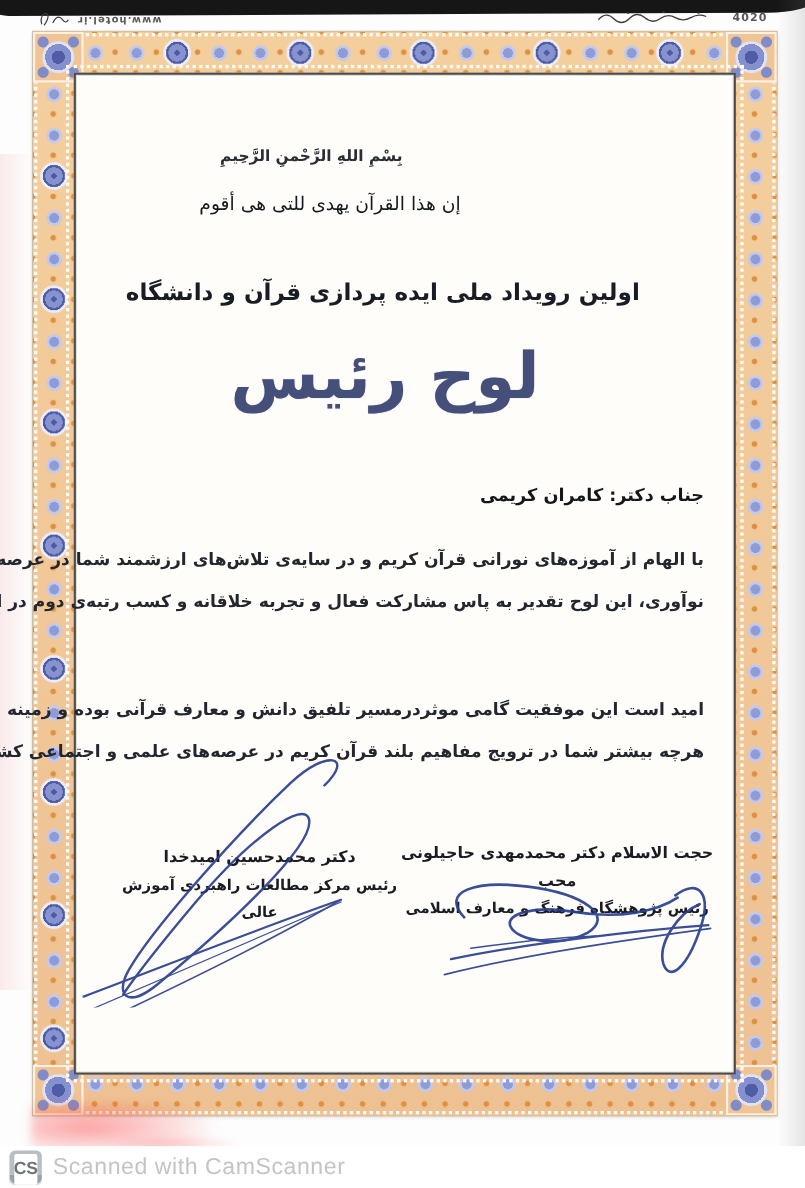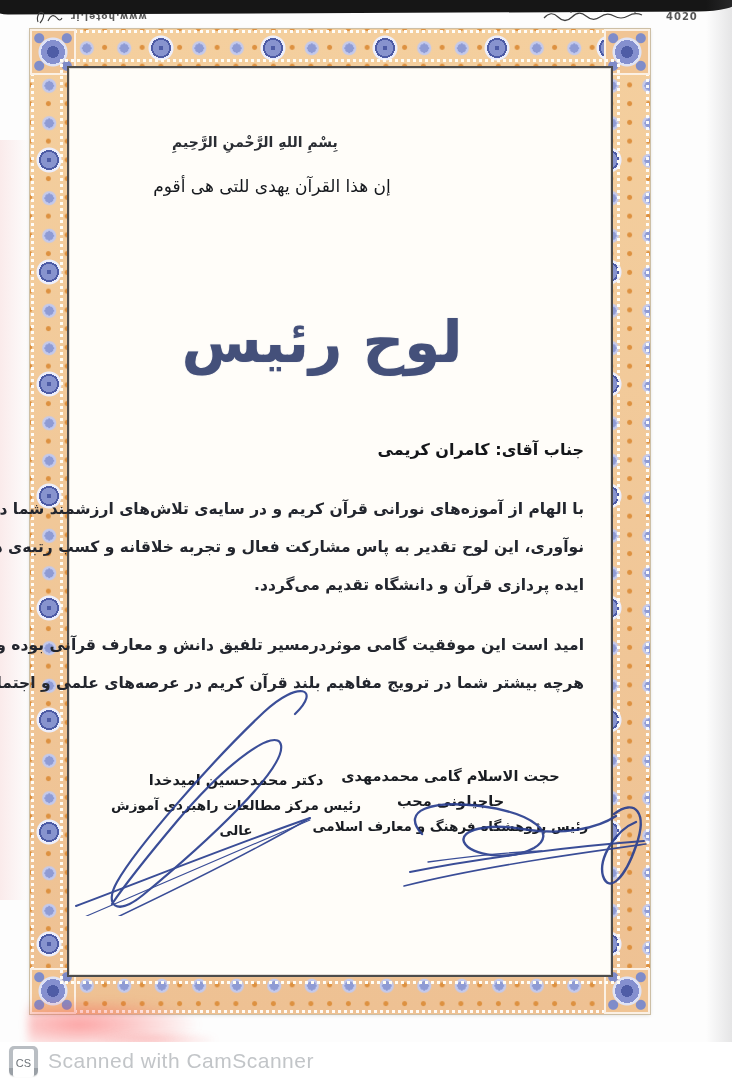--- a/index.html
+++ b/index.html
@@ -21,21 +21,21 @@
   .edge-tint-left{
     position:absolute;left:0;top:140px;width:30px;height:760px;
     background:linear-gradient(to right,rgba(240,170,170,.22),rgba(240,170,170,0));
   }
   
   .annot{position:absolute;display:flex;align-items:center;gap:6px;color:#3a3a3a;}
   .annot-text{font-size:10px;font-weight:700;letter-spacing:1px;opacity:.85;filter:blur(.3px);}
   .upside{display:inline-block;transform:rotate(180deg);font-size:9px;}
   
   .frame{
-    position:absolute;left:30px;top:29px;width:620px;height:985px;
+    position:absolute;left:30px;top:29px;width:676px;height:985px;
     background-color:#f2c997;
     background-image:
       radial-gradient(circle,#4d5ba5 0 2.5px,#8793ce 2.5px 8px,#4d5ba5 8px 10px,#eceefc 10px 12px,rgba(0,0,0,0) 13px),
       radial-gradient(circle,#8f9bd4 0 4.5px,#c3c9ec 4.5px 6.5px,rgba(0,0,0,0) 7.5px),
       radial-gradient(circle,#dd9140 0 2px,rgba(0,0,0,0) 3px),
       linear-gradient(180deg,#f4cf9e,#eec193);
     background-size:112px 112px,37.5px 37.5px,18.75px 18.75px,100% 100%;
     background-position:-37px -37px,.5px .5px,9px 9px,0 0;
     box-shadow:0 0 0 1px #cdbfa5,0 1px 4px rgba(0,0,0,.15);
   }
@@ -99,21 +99,21 @@
   }
   .cs-logo{
     width:29px;height:30px;border-radius:5px;
     background:linear-gradient(180deg,#b9bec3 0 73%,#9aa0a6 73% 100%);
     display:flex;justify-content:center;box-shadow:0 1px 1px rgba(0,0,0,.15);
     flex:0 0 auto;
   }
   .cs-inner{
     margin-top:3px;width:21px;height:28px;background:#fff;border-radius:2px;
     display:flex;align-items:center;justify-content:center;
-    font-size:11px;font-weight:400;color:#6d7378;letter-spacing:0;
+    font-size:16px;font-weight:700;color:#6d7378;letter-spacing:0;
   }
   .cs-label{margin-left:10px;font-size:21px;color:#c2c5c8;letter-spacing:.5px;}
 </style>
 </head>
 <body>
 
 <div id="canvas">
 
   <div class="top-band"></div>
   <div class="edge-shadow-right"></div>
@@ -136,41 +136,41 @@
     <div class="corner tl"></div>
     <div class="corner tr"></div>
     <div class="corner bl"></div>
     <div class="corner br"></div>
 
     <div class="paper">
       <div class="cert">
 
         <div class="center-line bismillah">بِسْمِ اللهِ الرَّحْمنِ الرَّحِيمِ</div>
         <div class="center-line verse">إن هذا القرآن یهدی للتی هی أقوم</div>
+        <div class="center-line event-title">اولین رویداد ملی ایده پردازی قرآن و دانشگاه</div>
         <div class="center-line main-title">لوح رئیس</div>
-        <div class="recipient">جناب آقای: کامران کریمی</div>
+        <div class="recipient">جناب دکتر: کامران کریمی</div>
 
         <div class="body-block body1">
           <div class="bline">با الهام از آموزه‌های نورانی قرآن کریم و در سایه‌ی تلاش‌های ارزشمند شما در عرصه‌ی اندیشه‌پردازی و</div>
           <div class="bline">نوآوری، این لوح تقدیر به پاس مشارکت فعال و تجربه خلاقانه و کسب رتبه‌ی دوم در اولین رویداد ملی</div>
-          <div class="bline last">ایده پردازی قرآن و دانشگاه تقدیم می‌گردد.</div>
         </div>
 
         <div class="body-block body2">
           <div class="bline">امید است این موفقیت گامی موثردرمسیر تلفیق دانش و معارف قرآنی بوده و زمینه ساز نقش آفرینی</div>
           <div class="bline last">هرچه بیشتر شما در ترویج مفاهیم بلند قرآن کریم در عرصه‌های علمی و اجتماعی کشور باشد.</div>
         </div>
 
         <div class="sig-block sig-left">
           <div class="sig-name">دکتر محمدحسین امیدخدا</div>
           <div class="sig-title">رئیس مرکز مطالعات راهبردی آموزش عالی</div>
         </div>
 
         <div class="sig-block sig-right">
-          <div class="sig-name">حجت الاسلام گامی محمدمهدی حاجیلونی محب</div>
+          <div class="sig-name">حجت الاسلام دکتر محمدمهدی حاجیلونی محب</div>
           <div class="sig-title">رئیس پژوهشگاه فرهنگ و معارف اسلامی</div>
         </div>
 
       </div>
     </div>
   </div>
 
   <svg class="ink" style="left:60px;top:686px;" width="300" height="230" viewBox="0 0 300 230">
     <g fill="none" stroke="#2a3f8f" stroke-linecap="round" opacity=".92">
       <path stroke-width="2.2" d="M235 28 C262 2 238 -6 204 26 C150 77 76 162 57 196 C44 219 56 231 83 209 C146 157 226 83 221 59 C217 41 170 73 118 134 C86 172 62 203 52 218"></path>

